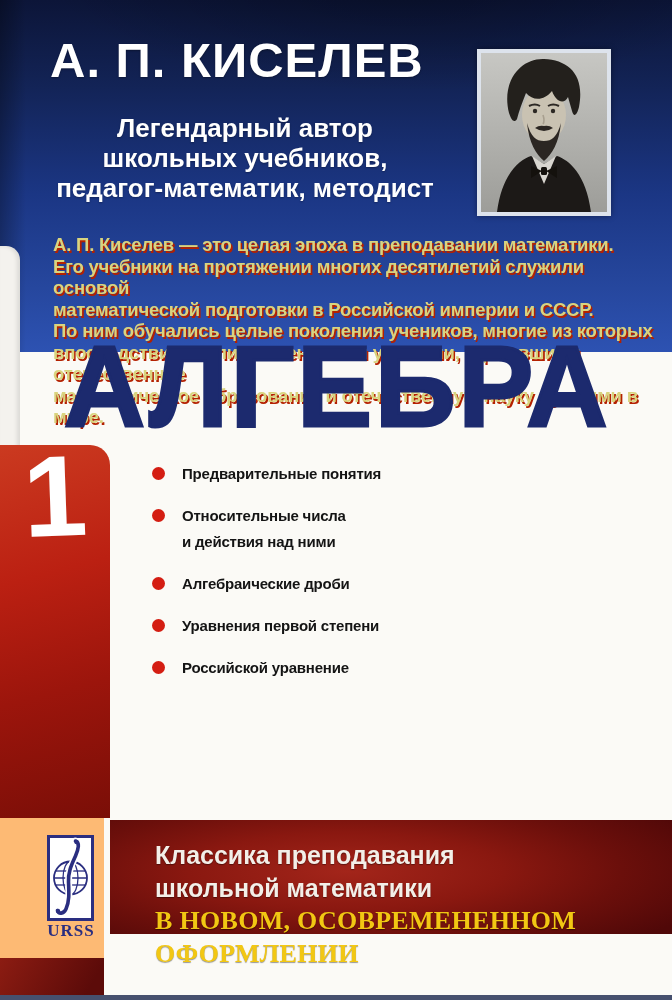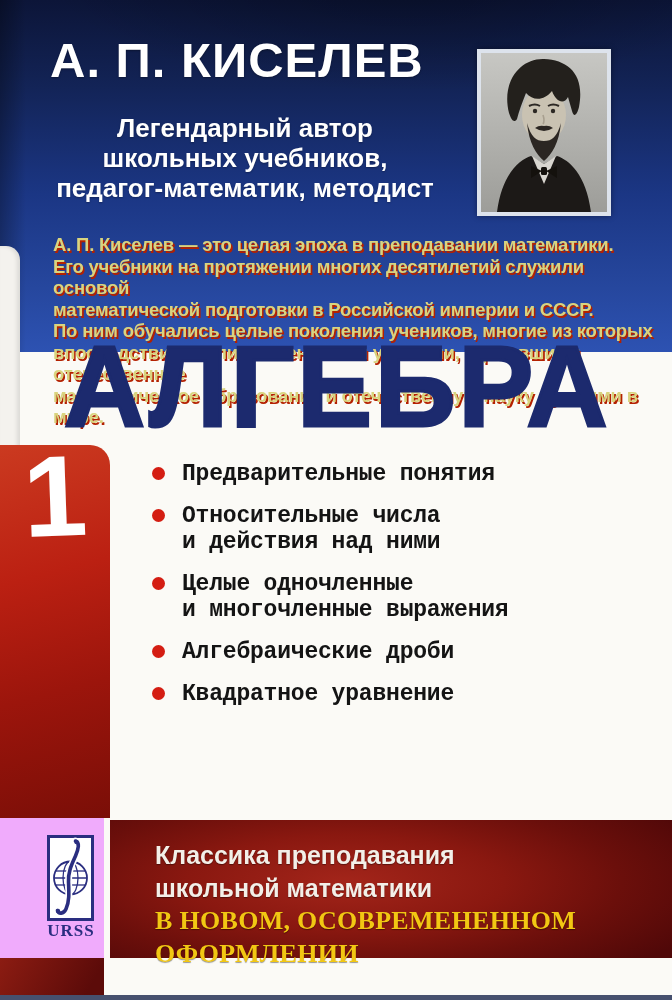--- a/index.html
+++ b/index.html
@@ -66,44 +66,44 @@
   }
 
   
   .topics { position:absolute; left:152px; top:461px; width:490px; }
   .topic { display:flex; margin-bottom:16px; }
   .bullet {
     flex:0 0 auto; width:13px; height:13px; border-radius:50%;
     background:#d41d12; margin:6px 17px 0 0;
   }
   .topic-label {
-    font-size:23px; font-weight:bold; color:#141414;
-    line-height:26px; white-space:pre-line; letter-spacing:-0.2px;font-family:Liberation Mono, monospace;
+    font-size:15px; font-weight:bold; color:#141414;
+    line-height:26px; white-space:pre-line; letter-spacing:-0.2px;
   }
 
   
   .footer-band {
-    position:absolute; left:110px; top:820px; width:562px; height:138px;
+    position:absolute; left:110px; top:820px; width:562px; height:114px;
     background:radial-gradient(ellipse 70% 85% at 42% 45%, #a3251a 0%, #8a1810 40%, #6b0f0b 70%, #500808 100%);
   }
   .tagline {
     position:absolute; left:45px; top:19px;
     font-size:25px; font-weight:bold; color:#f3efe8; line-height:33px;
     white-space:pre-line; text-shadow:0 1px 1px rgba(0,0,0,0.4);
   }
   .highlight {
     position:absolute; left:45px; top:84px;
     font-size:26px; font-weight:bold; color:#f2c713; line-height:33px;
     white-space:pre-line; letter-spacing:0.3px; text-shadow:0 1px 1px rgba(0,0,0,0.4);font-family:Liberation Serif, serif;
   }
 
   
   .logo-square {
     position:absolute; left:0; top:818px; width:104px; height:140px;
-    background:#f0abfc;
+    background:#fdba74;
   }
   .logo-square svg { position:absolute; left:47px; top:17px; width:47px; height:86px; }
   .urss {
     position:absolute; left:37px; top:103px; width:68px; text-align:center;
     font-family:"Liberation Serif", serif; font-weight:bold; font-size:17px;
     color:#2a2e80; letter-spacing:1px;
   }
   .red-square {
     position:absolute; left:0; top:958px; width:104px; height:38px;
     background:linear-gradient(120deg, #8c1c12 0%, #5c0b09 85%);
@@ -180,30 +180,29 @@
       <span class="bullet"></span>
       <span class="topic-label">Предварительные понятия</span>
     </div>
     <div class="topic">
       <span class="bullet"></span>
       <span class="topic-label">Относительные числа
 и действия над ними</span>
     </div>
     <div class="topic">
       <span class="bullet"></span>
-      <span class="topic-label">Целые одночленные
-и многочленные выражения</span>
-    </div>
-    <div class="topic">
-      <span class="bullet"></span>
       <span class="topic-label">Алгебраические дроби</span>
     </div>
     <div class="topic">
       <span class="bullet"></span>
-      <span class="topic-label">Квадратное уравнение</span>
+      <span class="topic-label">Уравнения первой степени</span>
+    </div>
+    <div class="topic">
+      <span class="bullet"></span>
+      <span class="topic-label">Российской уравнение</span>
     </div>
   </div>
 
   <div class="footer-band">
     <div class="tagline">Классика преподавания
 школьной математики</div>
     <div class="highlight">В НОВОМ, ОСОВРЕМЕНЕННОМ
 ОФОРМЛЕНИИ</div>
   </div>
 

